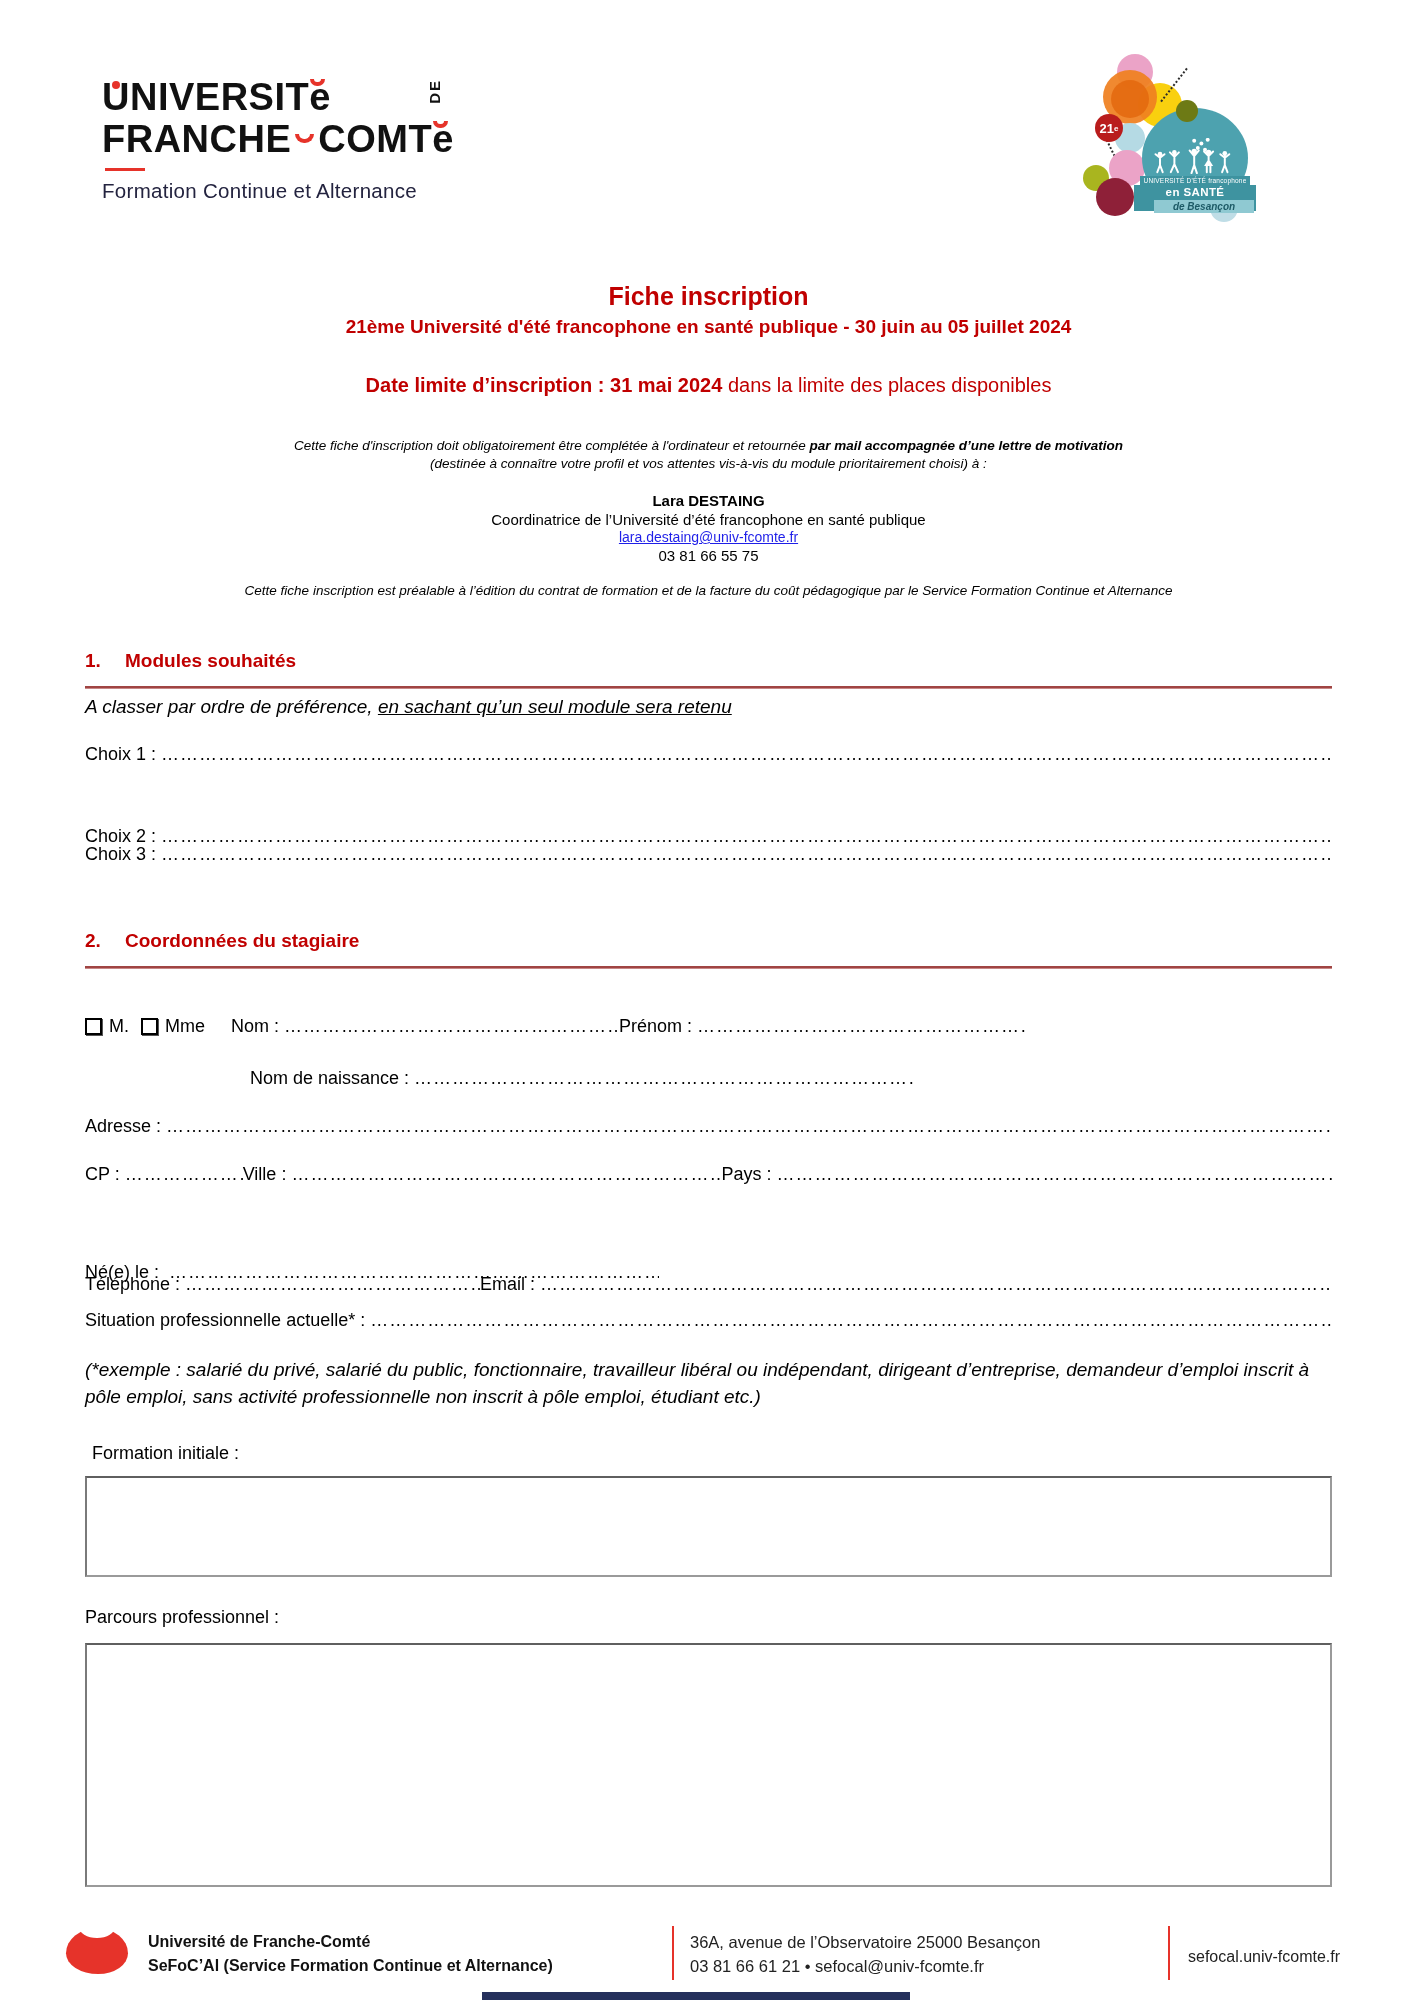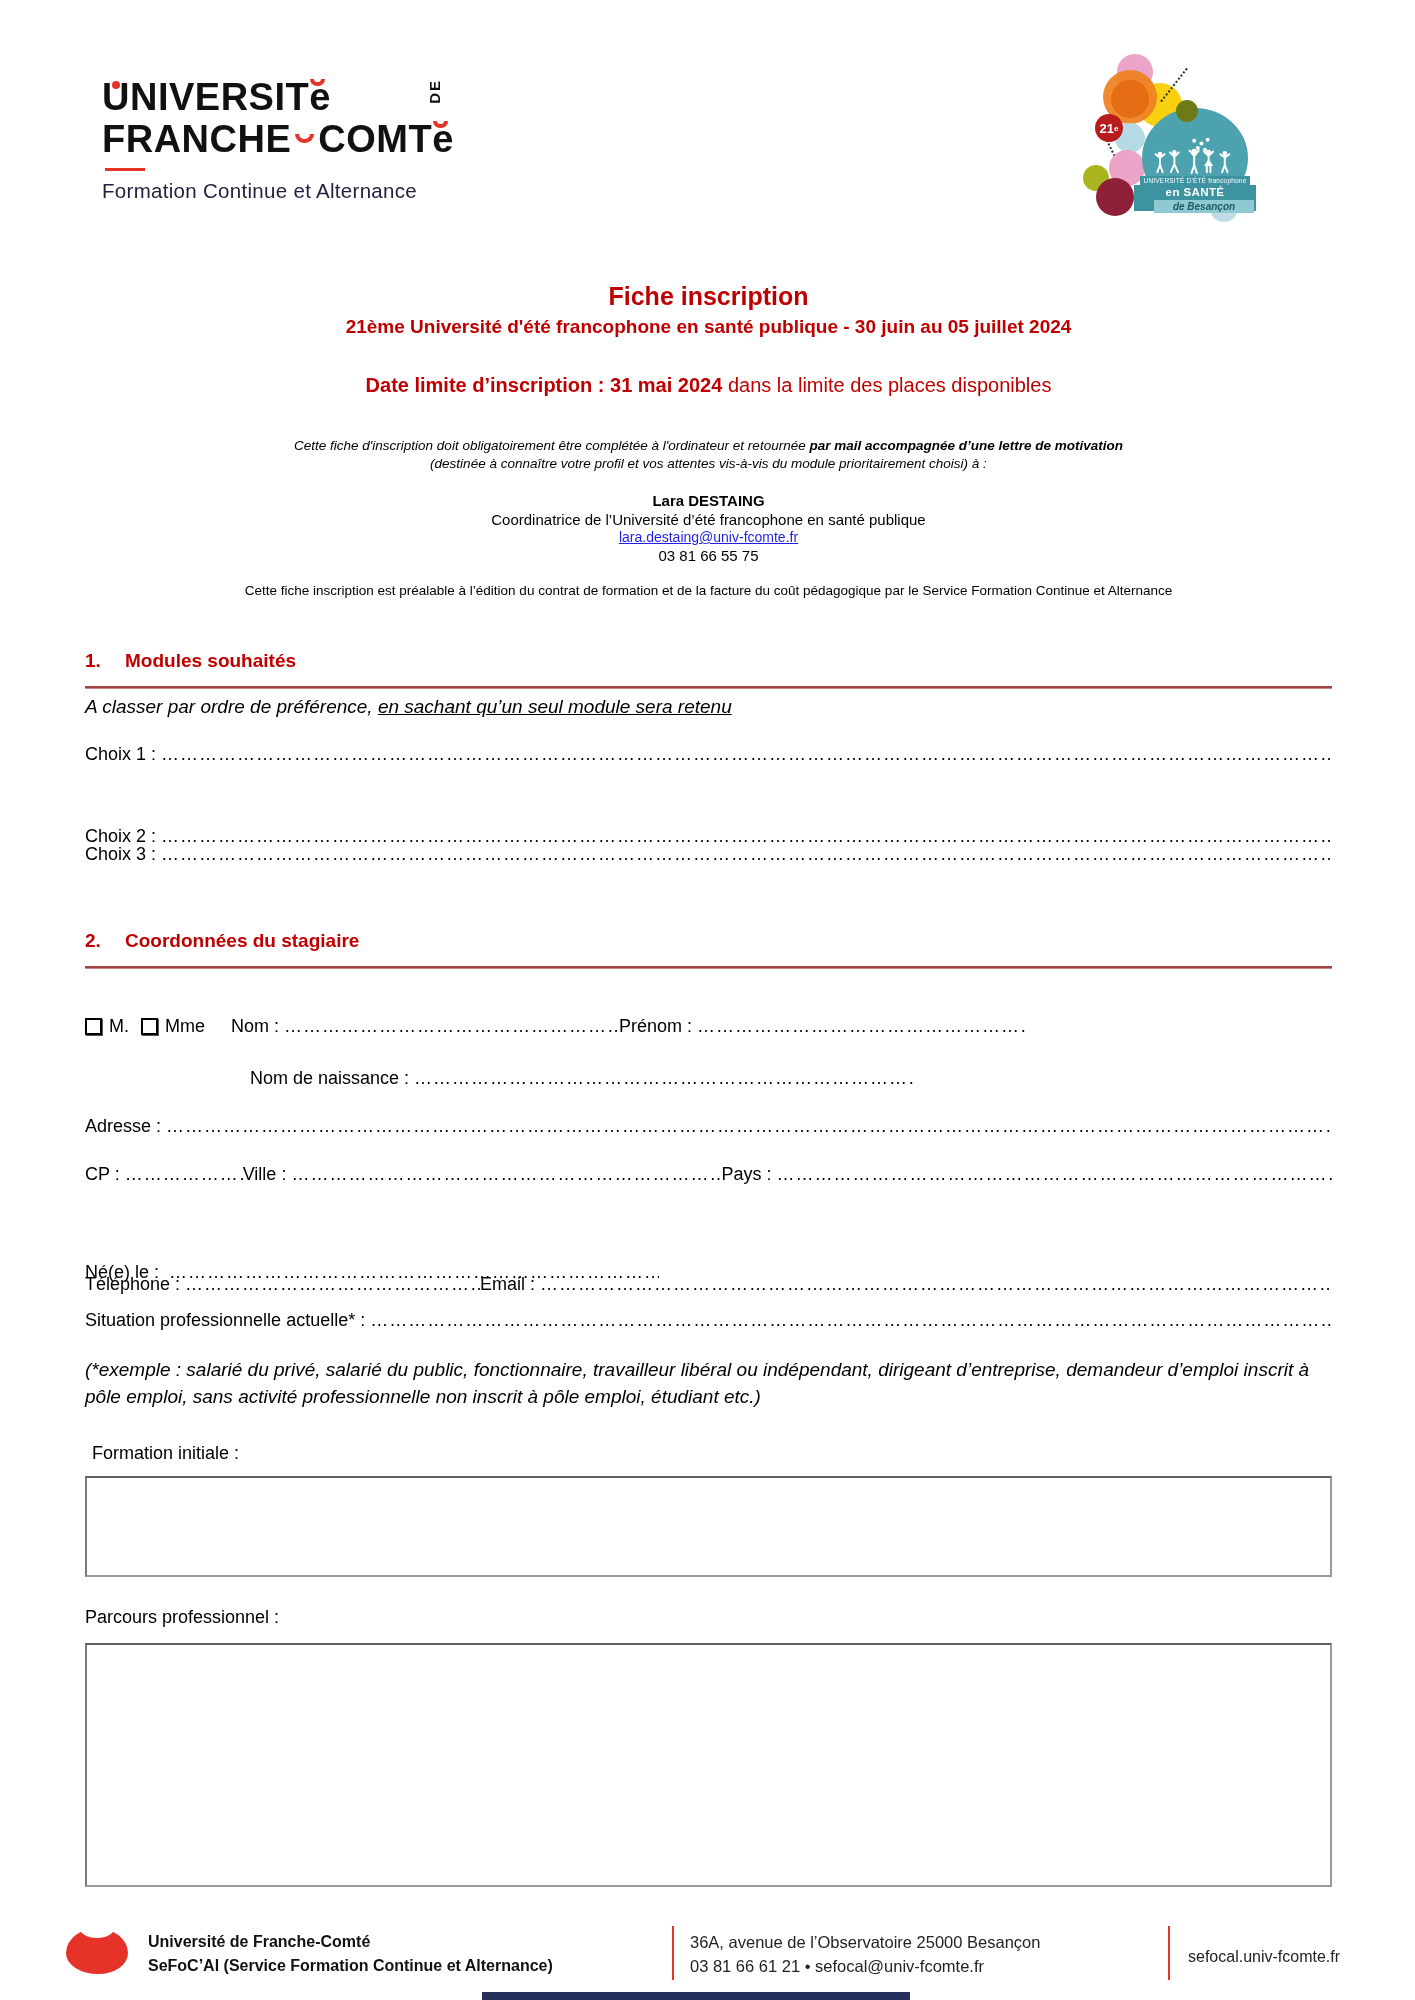--- a/index.html
+++ b/index.html
@@ -56,21 +56,21 @@
   #t-sub{top:316px;font-size:19px;font-weight:bold;color:var(--red);}
   #t-date{top:374px;font-size:20px;color:var(--red);}
   #i1,#i2{font-style:italic;font-size:13.5px;}
   #i1{top:438px;}
   #i2{top:456px;}
   #c-name{top:492px;font-size:15px;font-weight:bold;}
   #c-role{top:511px;font-size:15px;}
   #c-email{top:529px;font-size:14px;}
   #c-email a{color:#1F1FE8;text-decoration:underline;cursor:pointer;}
   #c-phone{top:547px;font-size:15px;}
-  #note{top:583px;font-size:13.5px;}
+  #note{top:583px;font-style:italic;font-size:13.5px;}
 
   
   .sec{position:absolute;left:85px;width:1247px;color:var(--red);font-weight:bold;font-size:19px;display:flex;}
   .sec .num{width:40px;flex:0 0 40px;}
   #s1{top:650px;}
   #s2{top:930px;}
   .rule{position:absolute;left:85px;width:1247px;height:3px;background:linear-gradient(#A04543,#A04543 55%,#E0AFAF);}
   #r1{top:686px;}
   #r2{top:966px;}
   #pref{position:absolute;left:85px;top:696px;font-size:19px;font-style:italic;}

